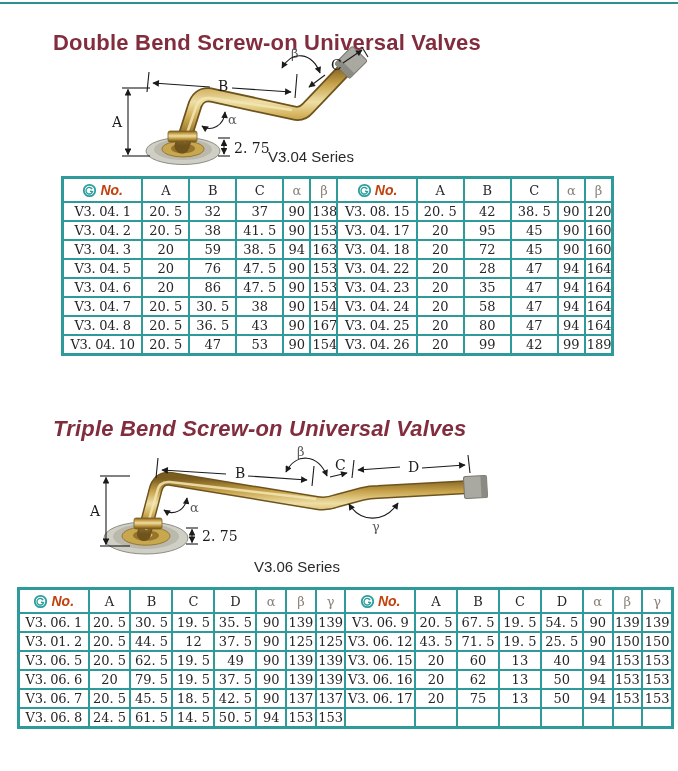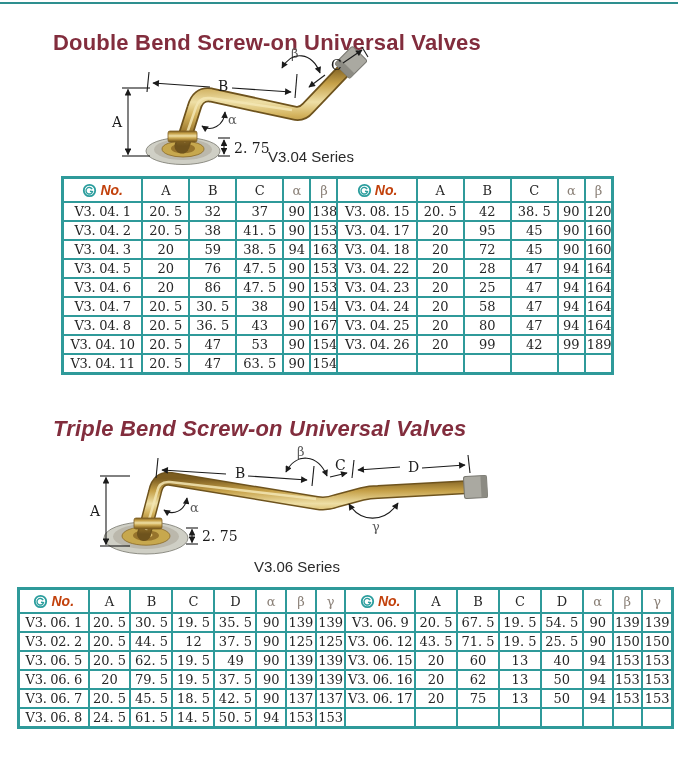--- a/index.html
+++ b/index.html
@@ -187,21 +187,21 @@
         </tr>
         <tr>
           <td class="c-no">V3. 04. 6</td>
           <td class="c-v">20</td>
           <td class="c-v">86</td>
           <td class="c-v">47. 5</td>
           <td class="c-g">90</td>
           <td class="c-g">153</td>
           <td class="c-no">V3. 04. 23</td>
           <td class="c-v">20</td>
-          <td class="c-v">25</td>
+          <td class="c-v">35</td>
           <td class="c-v">47</td>
           <td class="c-g">94</td>
           <td class="c-g">164</td>
         </tr>
         <tr>
           <td class="c-no">V3. 04. 7</td>
           <td class="c-v">20. 5</td>
           <td class="c-v">30. 5</td>
           <td class="c-v">38</td>
           <td class="c-g">90</td>
@@ -233,34 +233,20 @@
           <td class="c-v">47</td>
           <td class="c-v">53</td>
           <td class="c-g">90</td>
           <td class="c-g">154</td>
           <td class="c-no">V3. 04. 26</td>
           <td class="c-v">20</td>
           <td class="c-v">99</td>
           <td class="c-v">42</td>
           <td class="c-g">99</td>
           <td class="c-g">189</td>
-        </tr>
-        <tr>
-          <td class="c-no">V3. 04. 11</td>
-          <td class="c-v">20. 5</td>
-          <td class="c-v">47</td>
-          <td class="c-v">63. 5</td>
-          <td class="c-g">90</td>
-          <td class="c-g">154</td>
-          <td class="c-no"></td>
-          <td class="c-v"></td>
-          <td class="c-v"></td>
-          <td class="c-v"></td>
-          <td class="c-g"></td>
-          <td class="c-g"></td>
         </tr>
       </tbody>
     </table>
 
   <h1 class="sec-title" id="title1">Triple Bend Screw-on Universal Valves</h1>
 
   <div class="diagram" id="diag1">
     <svg width="440" height="137" viewBox="0 0 440 137">
       <defs>
         <linearGradient id="brassB" x1="0" y1="0" x2="0" y2="1">
@@ -364,21 +350,21 @@
           <td class="c-no">V3. 06. 9</td>
           <td class="c-v">20. 5</td>
           <td class="c-v">67. 5</td>
           <td class="c-v">19. 5</td>
           <td class="c-v">54. 5</td>
           <td class="c-g">90</td>
           <td class="c-g">139</td>
           <td class="c-g">139</td>
         </tr>
         <tr>
-          <td class="c-no">V3. 02. 2</td>
+          <td class="c-no">V3. 01. 2</td>
           <td class="c-v">20. 5</td>
           <td class="c-v">44. 5</td>
           <td class="c-v">12</td>
           <td class="c-v">37. 5</td>
           <td class="c-g">90</td>
           <td class="c-g">125</td>
           <td class="c-g">125</td>
           <td class="c-no">V3. 06. 12</td>
           <td class="c-v">43. 5</td>
           <td class="c-v">71. 5</td>

